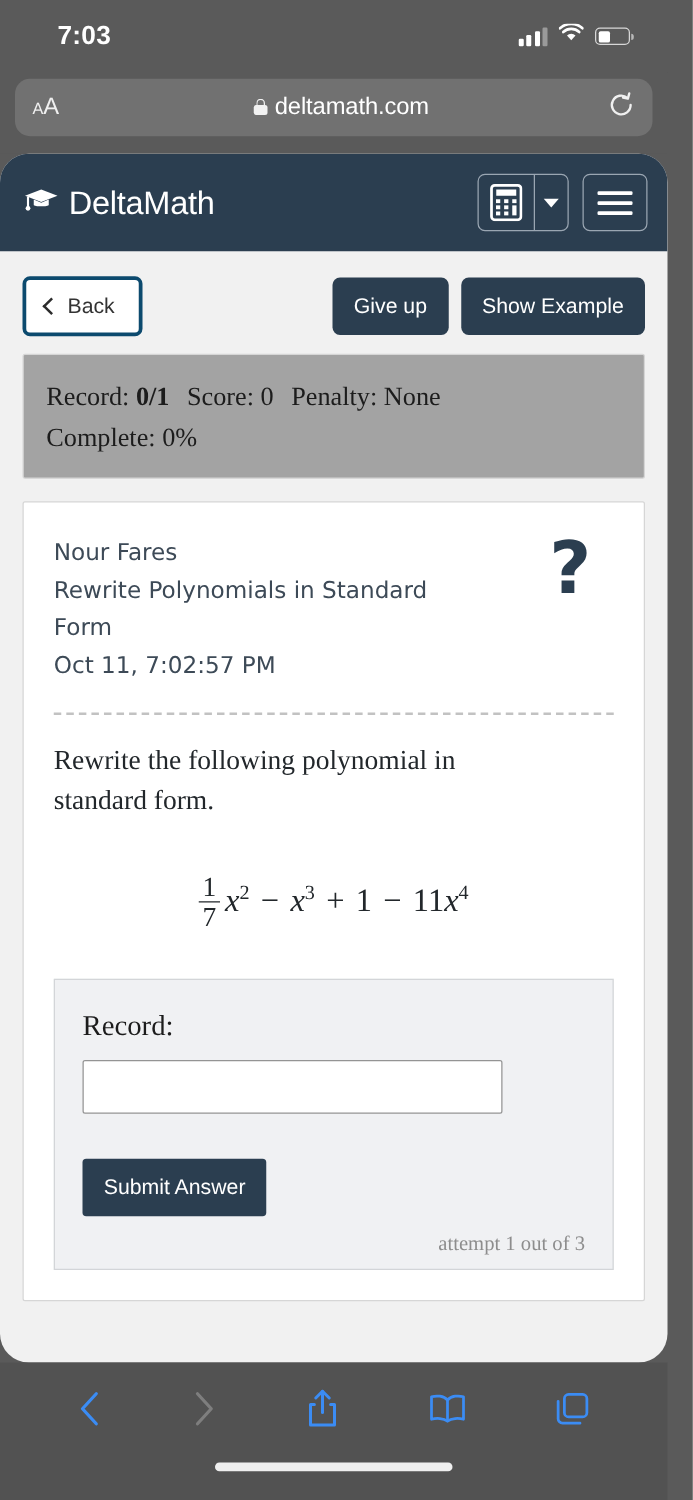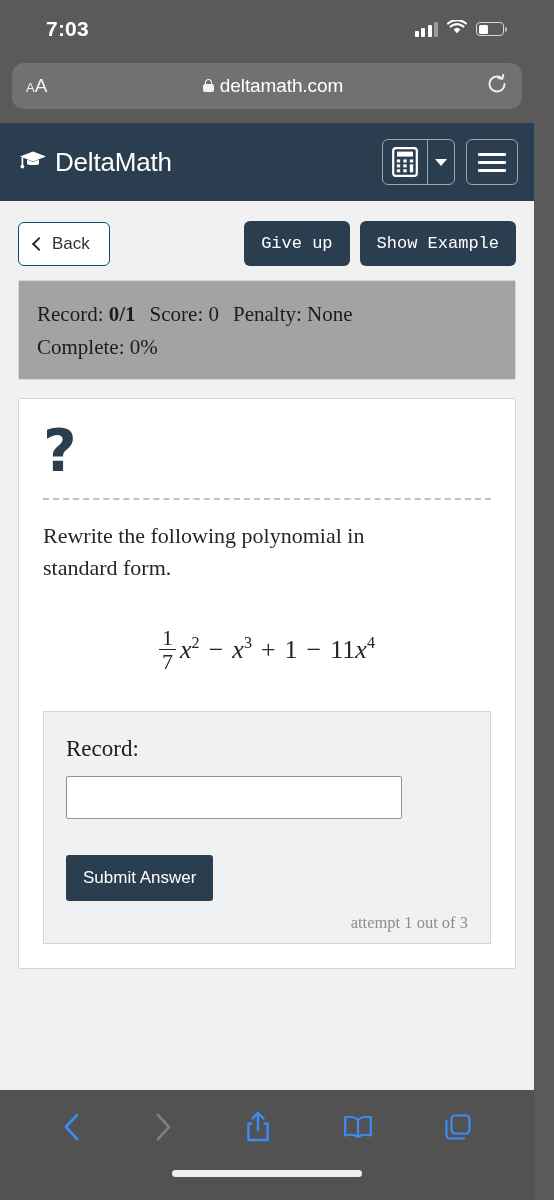--- a/index.html
+++ b/index.html
@@ -161,20 +161,21 @@
     z-index: 2;
   }
 
   
   .viewport {
     flex: 1 1 auto;
     background: #f1f1f1;
     overflow: hidden;
     display: flex;
     flex-direction: column;
+    border-radius: 23px;
   }
 
   
   .dm-nav {
     flex: 0 0 78px;
     background: #2b3e50;
     display: flex;
     align-items: center;
     justify-content: space-between;
     padding: 0 16px 0 18px;
@@ -255,21 +256,21 @@
     display: flex;
     align-items: center;
     justify-content: space-between;
     margin-bottom: 14px;
   }
   .back-btn {
     display: flex;
     align-items: center;
     gap: 7px;
     background: #ffffff;
-    border: 1px solid #0c4a6e;
+    border: 3px solid #0c4a6e;
     border-radius: 6px;
     padding: 11px 19px 11px 15px;
     font-size: 17px;
     color: #333333;
   }
   .chev-left {
     display: inline-block;
     width: 8px; height: 8px;
     border-left: 2.2px solid #2c2c2c;
     border-bottom: 2.2px solid #2c2c2c;
@@ -277,21 +278,21 @@
     margin-right: 1px;
   }
   .right-btns { display: flex; gap: 10px; }
   .dark-btn {
     background: #2b3e50;
     color: #ffffff;
     border: none;
     border-radius: 6px;
     padding: 13px 17px;
     font-size: 17px;
-    font-family: Liberation Mono, monospace;
+    font-family: Liberation Sans, sans-serif;
   }
 
   
   .record-card {
     background: #a3a3a3;
     border: 1px solid #d6d6d6;
     border-radius: 2px;
     padding: 17px 18px 16px 18px;
     font-family: "Liberation Serif", serif;
     font-size: 21px;
@@ -545,20 +546,25 @@
           <span>None</span>
         </div>
         <div>
           <span>Complete:</span>
           <span>0%</span>
         </div>
       </div>
 
       <div class="problem-card">
         <div class="prob-head">
+          <div class="meta">
+            <div>Nour Fares</div>
+            <div>Rewrite Polynomials in Standard Form</div>
+            <div>Oct 11, 7:02:57 PM</div>
+          </div>
           <div class="qmark">?</div>
         </div>
 
         <hr class="dash-sep">
 
         <div class="prompt">Rewrite the following polynomial in standard form.</div>
 
         <div class="math">
           <span class="frac">
             <span class="num">1</span>

